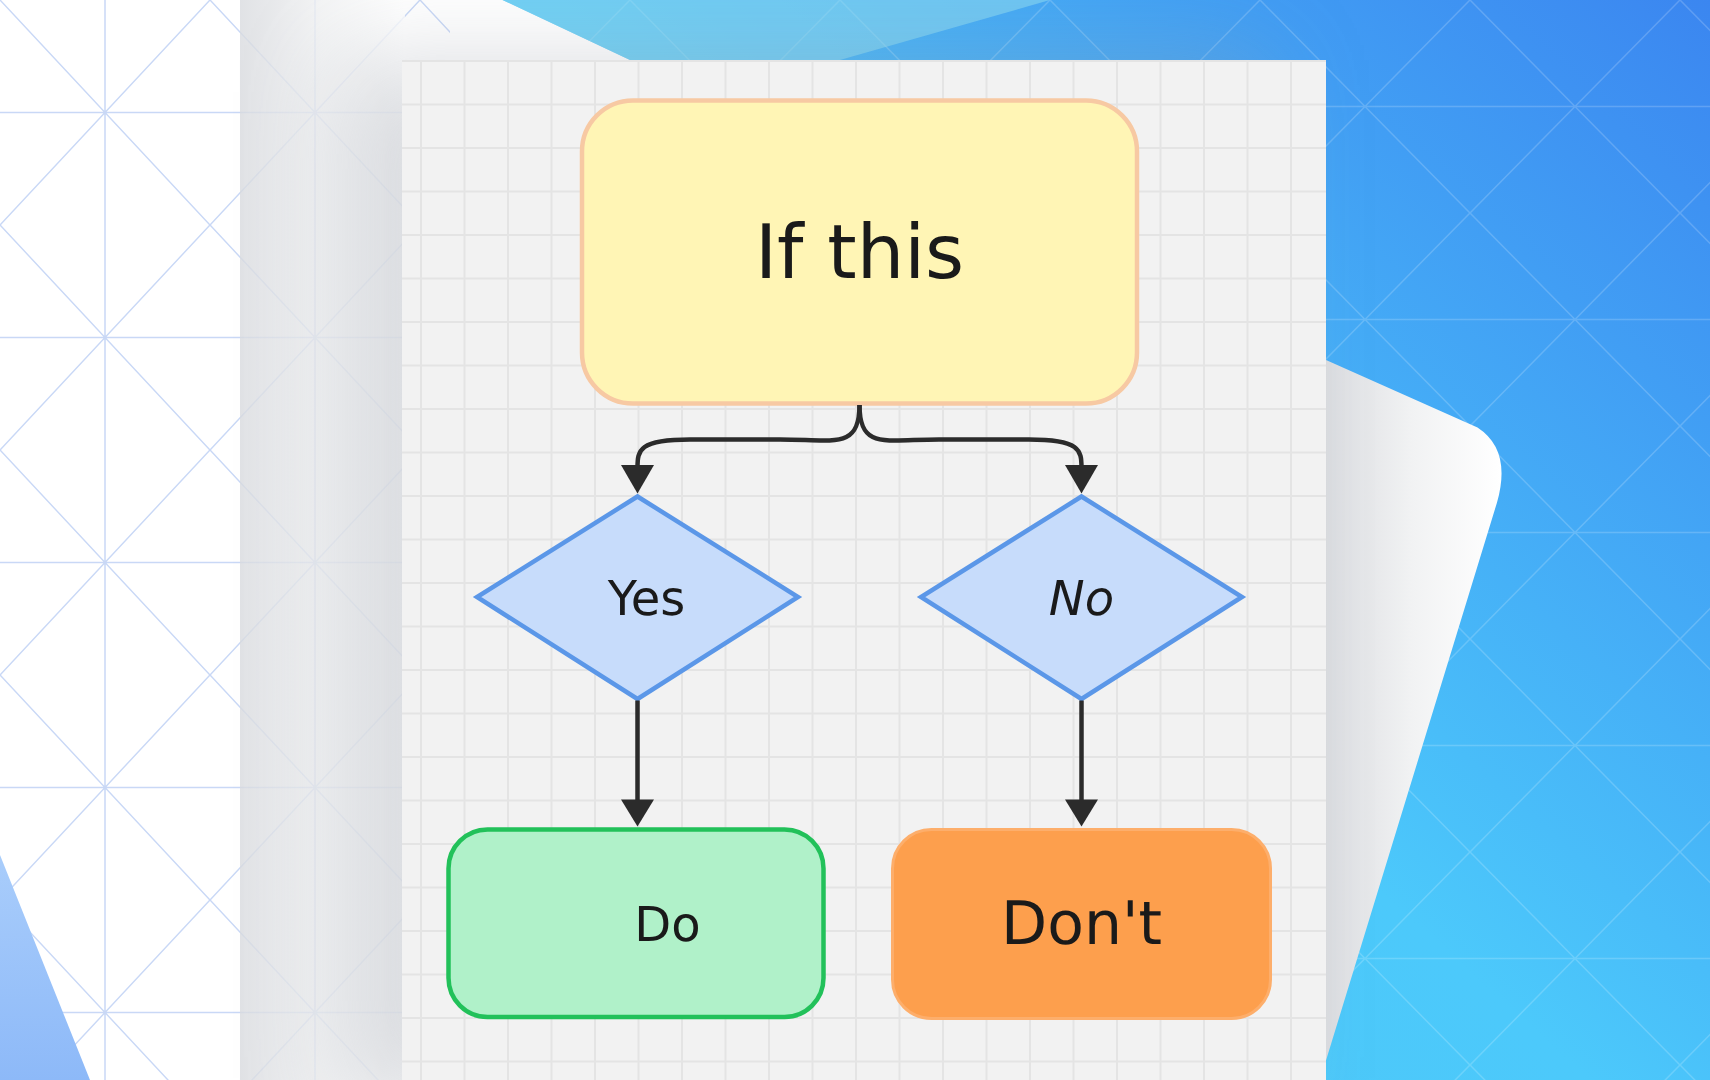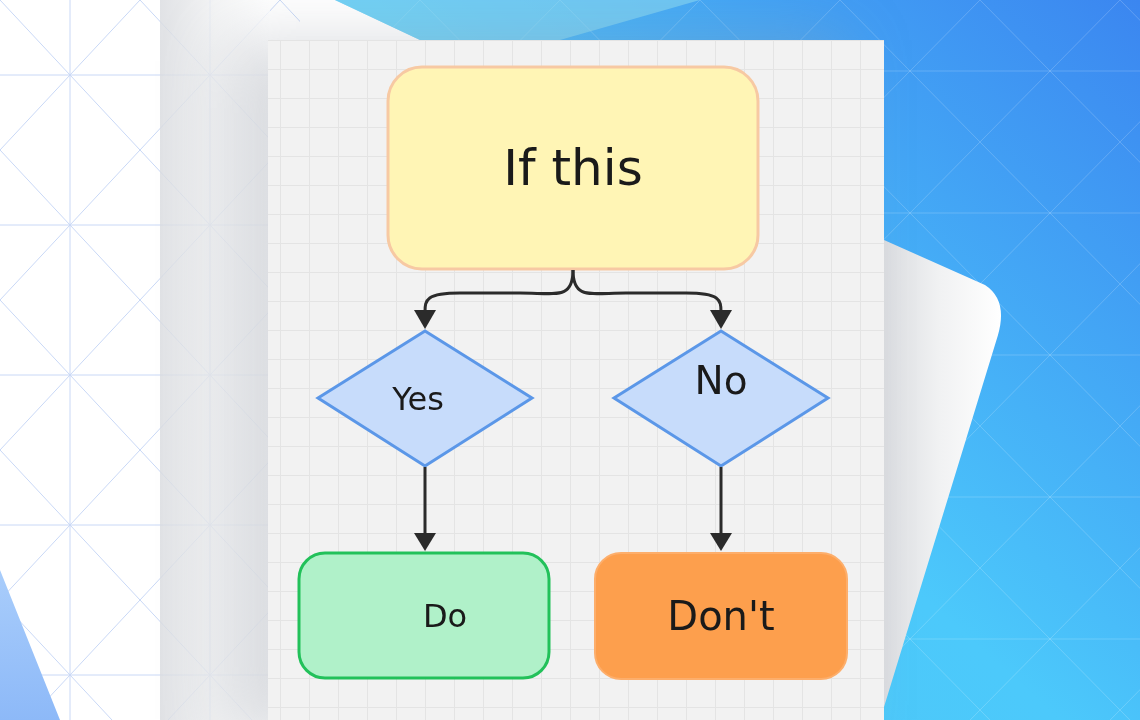--- a/index.html
+++ b/index.html
@@ -99,16 +99,16 @@
     <line x1="721" y1="467" x2="721" y2="535" stroke="#2b2b2b" stroke-width="3"></line>
     <path d="M710 533 L732 533 L721 551 Z" fill="#2b2b2b"></path>
   </g>
 
   <rect x="299" y="553" width="250" height="125" rx="26" ry="26" fill="#b0f1c9" stroke="#22c15a" stroke-width="3"></rect>
 
   <rect x="595" y="553" width="252" height="126" rx="26" ry="26" fill="#fd9f4d" stroke="#fdae6b" stroke-width="2"></rect>
 </svg>
 
 <div class="node-label" style="left:388px; top:67px; width:370px; height:202px; font-size:50px;">If this</div>
-<div class="node-label" style="left:311px; top:331px; width:214px; height:135px; font-size:32px;">Yes</div>
-<div class="node-label" style="left:614px; top:313px; width:214px; height:135px; font-size:39px;">No</div>
+<div class="node-label" style="left:324px; top:331px; width:214px; height:135px; font-size:32px;">Yes</div>
+<div class="node-label" style="left:614px; top:331px; width:214px; height:135px; font-size:32px;font-style:italic;">No</div>
 <div class="node-label" style="left:299px; top:553px; width:292px; height:125px; font-size:32px;text-align:center;">Do</div>
 <div class="node-label" style="left:595px; top:553px; width:252px; height:126px; font-size:40px;">Don't</div>
 
 </body></html>

